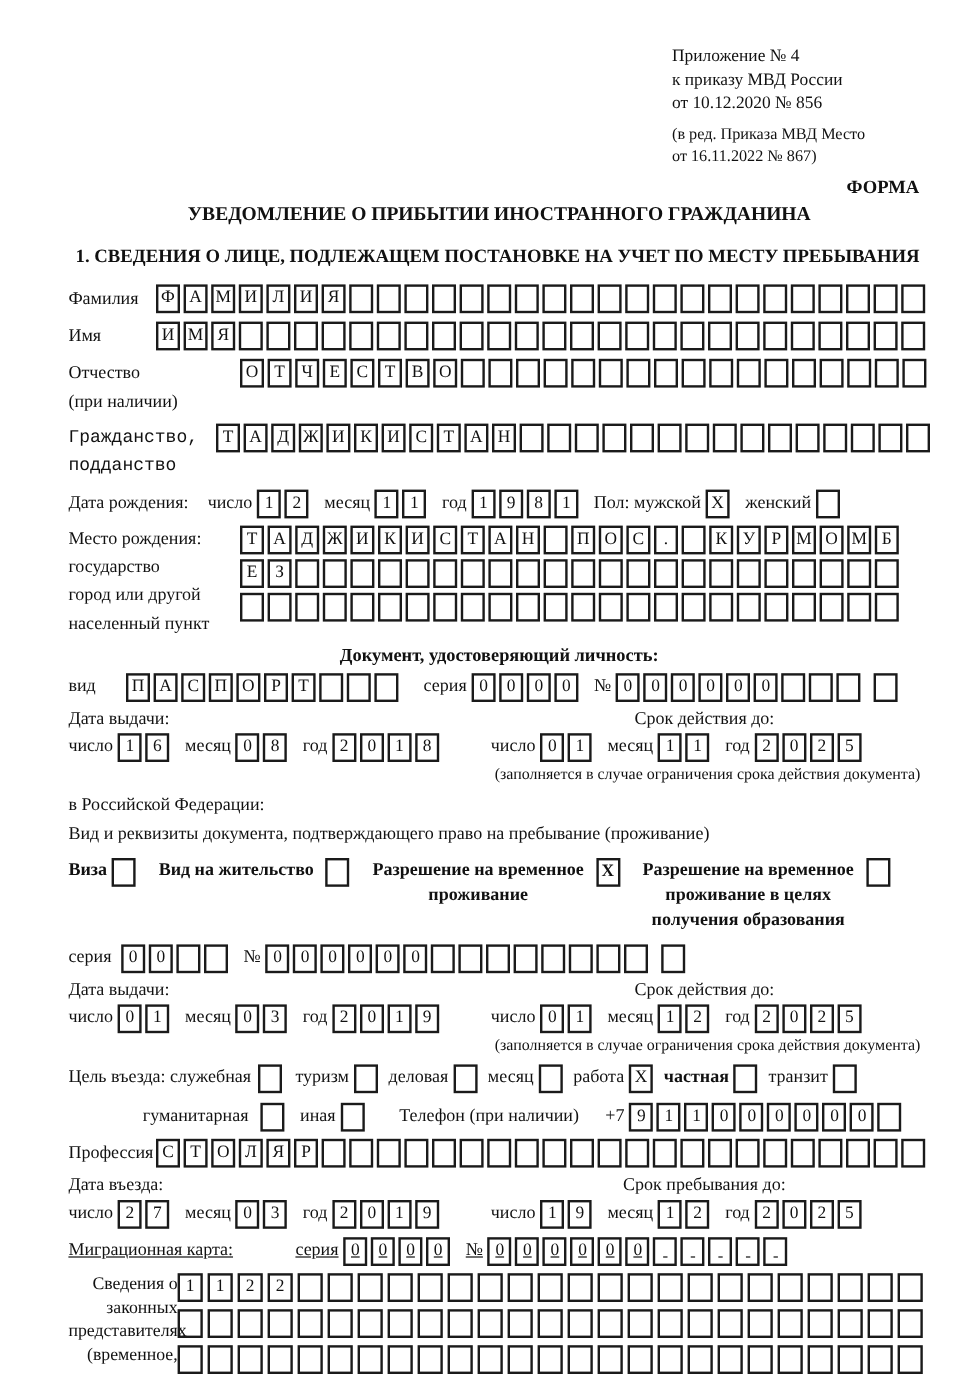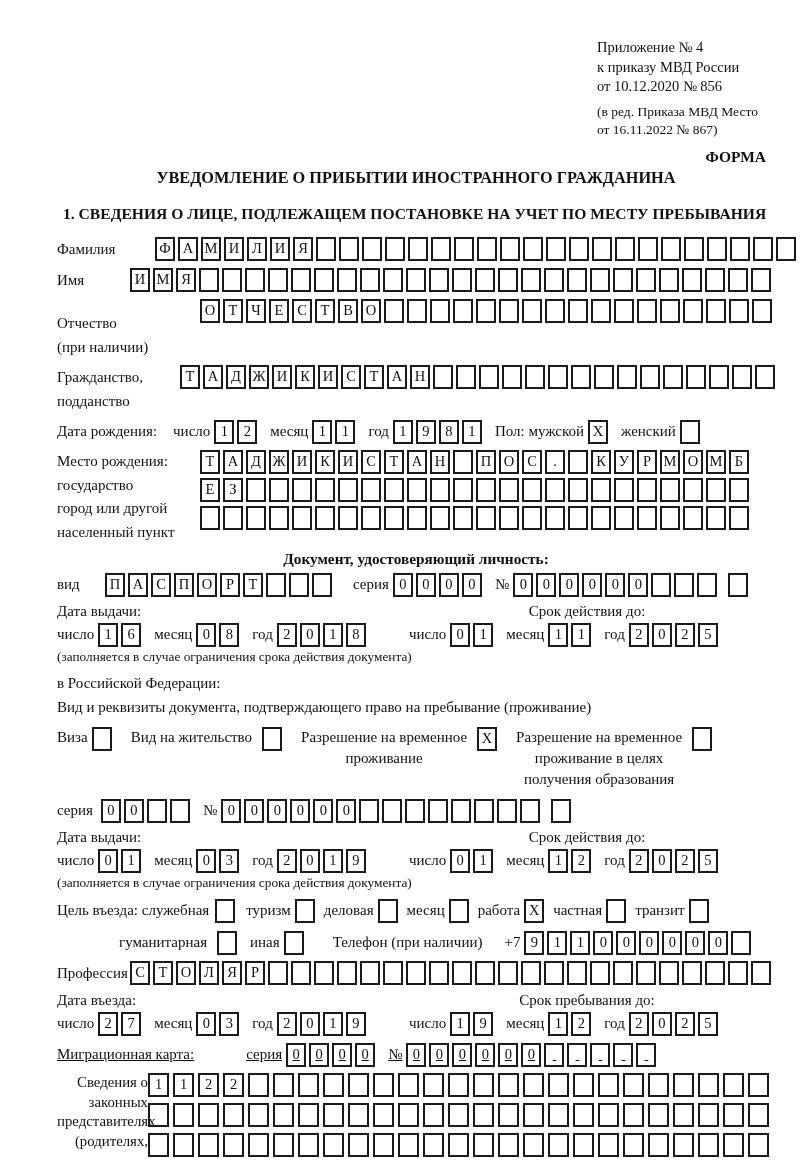--- a/index.html
+++ b/index.html
@@ -1,21 +1,21 @@
 <!DOCTYPE html>
 <html><head>
 <meta charset="utf-8">
 <style>
   html,body{margin:0;padding:0;background:#fff;}
   body{width:800px;height:1163px;overflow:hidden;color:#111;
        font-family:"Liberation Serif","DejaVu Serif",serif;font-size:15px;}
   .page{position:relative;box-sizing:border-box;width:800px;height:1163px;
         padding:34px 25px 0 57px;}
   
-  .annex{position:absolute;left:560px;top:38px;font-size:14.5px;line-height:1.35;margin-left:37px;}
+  .annex{position:absolute;left:560px;top:38px;font-size:14.5px;line-height:1.35;}
   .annex .small{font-size:13.5px;margin-top:6px;display:block;line-height:1.35;}
   .forma{position:absolute;right:34px;top:148px;font-weight:bold;font-size:15.5px;text-align:right;}
   
   .title{margin-top:132px;text-align:center;font-weight:bold;font-size:16.3px;line-height:1.5;}
   .blank{display:inline-block;width:58px;border-bottom:2.5px solid #333;height:14px;margin-left:8px;}
   .sect{margin-top:15px;margin-left:6px;font-weight:bold;font-size:15.6px;}
   
   .row{display:flex;align-items:flex-start;margin-top:6px;}
   .lbl{flex:0 0 auto;line-height:25px;}
   .lblcol{flex:0 0 auto;line-height:24px;}
@@ -27,22 +27,22 @@
   .stack{display:flex;flex-direction:column;gap:4px;}
   .gapL{margin-left:8px;}
   .dlabel{line-height:25px;margin:0 4px 0 10px;}
   
   .dates-h{display:flex;font-size:15px;margin-top:6px;}
   .dates-h .h1{width:300px;text-align:left;}
   .dates-h .h2{width:330px;text-align:center;margin-left:65px;}
   .dates{display:flex;align-items:center;margin-top:2px;}
   .dgroup{display:flex;align-items:center;}
   .dg-left{width:352px;}
-  .note{font-size:13.3px;text-align:left;margin-top:2px;padding-right:8px;}
-  .permits{align-items:flex-start;margin-top:8px;}
+  .note{font-size:13.3px;text-align:right;margin-top:2px;padding-right:8px;}
+  .permits{align-items:flex-start;margin-top:8px;font-weight:bold;}
   .plabel{text-align:center;line-height:21px;}
   .pbox{margin-left:10px;margin-right:16px;}
   .center-bold{text-align:center;font-weight:bold;font-size:15.3px;margin-top:6px;}
   .repslbl{line-height:19.5px;font-size:14.8px;}
 </style>
 </head>
 <body>
 
 <div class="page">
 
@@ -56,21 +56,21 @@
     </span>
   </div>
   <div class="forma">ФОРМА</div>
 
   <div class="title">
     <div>УВЕДОМЛЕНИЕ О ПРИБЫТИИ ИНОСТРАННОГО ГРАЖДАНИНА</div>
   </div>
 
   <div class="sect">1. СВЕДЕНИЯ О ЛИЦЕ, ПОДЛЕЖАЩЕМ ПОСТАНОВКЕ НА УЧЕТ ПО МЕСТУ ПРЕБЫВАНИЯ</div>
 
-  <div class="row" style="margin-top:14px;gap:25px;">
+  <div class="row" style="margin-top:14px;">
     <span class="lbl" style="width:73px;">Фамилия</span>
     <span class="cells">
         <span class="cell">Ф</span>
         <span class="cell">А</span>
         <span class="cell">М</span>
         <span class="cell">И</span>
         <span class="cell">Л</span>
         <span class="cell">И</span>
         <span class="cell">Я</span>
         <span class="cell">&nbsp;</span>
@@ -125,21 +125,21 @@
         <span class="cell">&nbsp;</span>
         <span class="cell">&nbsp;</span>
         <span class="cell">&nbsp;</span>
         <span class="cell">&nbsp;</span>
         <span class="cell">&nbsp;</span>
         <span class="cell">&nbsp;</span>
       </span>
   </div>
 
   <div class="row">
-    <span class="lblcol" style="width:143px;margin-top:12px;">
+    <span class="lblcol" style="width:143px;">
       <div>Отчество</div>
       <div>(при наличии)</div>
     </span>
     <span class="cells">
         <span class="cell">О</span>
         <span class="cell">Т</span>
         <span class="cell">Ч</span>
         <span class="cell">Е</span>
         <span class="cell">С</span>
         <span class="cell">Т</span>
@@ -159,21 +159,21 @@
         <span class="cell">&nbsp;</span>
         <span class="cell">&nbsp;</span>
         <span class="cell">&nbsp;</span>
         <span class="cell">&nbsp;</span>
         <span class="cell">&nbsp;</span>
         <span class="cell">&nbsp;</span>
       </span>
   </div>
 
   <div class="row">
-    <span class="lblcol" style="width:123px;">
+    <span class="lblcol" style="width:123px;font-family:Liberation Mono, monospace;">
       <div>Гражданство,</div>
       <div>подданство</div>
     </span>
     <span class="cells">
         <span class="cell">Т</span>
         <span class="cell">А</span>
         <span class="cell">Д</span>
         <span class="cell">Ж</span>
         <span class="cell">И</span>
         <span class="cell">К</span>
@@ -525,21 +525,21 @@
         <span class="cell">&nbsp;</span>
       </span>
     <span class="dlabel" style="margin-left:6px;">месяц</span>
     <span class="cells">
         <span class="cell">&nbsp;</span>
       </span>
     <span class="dlabel" style="margin-left:6px;">работа</span>
     <span class="cells">
         <span class="cell">X</span>
       </span>
-    <span class="dlabel" style="margin-left:6px;">частная</span>
+    <span class="dlabel" style="margin-left:6px;font-weight:bold;">частная</span>
     <span class="cells">
         <span class="cell">&nbsp;</span>
       </span>
     <span class="dlabel" style="margin-left:6px;">транзит</span>
     <span class="cells">
         <span class="cell">&nbsp;</span>
       </span>
   </div>
 
   <div class="row" style="align-items:center;margin-top:7px;">
@@ -669,21 +669,21 @@
         <span class="cell">&nbsp;</span>
         <span class="cell">&nbsp;</span>
       </span>
   </div>
 
   <div class="row">
     <span class="lblcol repslbl" style="width:91px;text-align:right;">
       <div>Сведения о</div>
       <div>законных</div>
       <div>представителях</div>
-      <div>(родителях,</div>
+      <div>(временное,</div>
 
     </span>
     <span class="stack w2" style="gap:6px;">
       <span class="cells">
           <span class="cell">1</span>
           <span class="cell">1</span>
           <span class="cell">2</span>
           <span class="cell">2</span>
           <span class="cell">&nbsp;</span>
           <span class="cell">&nbsp;</span>

